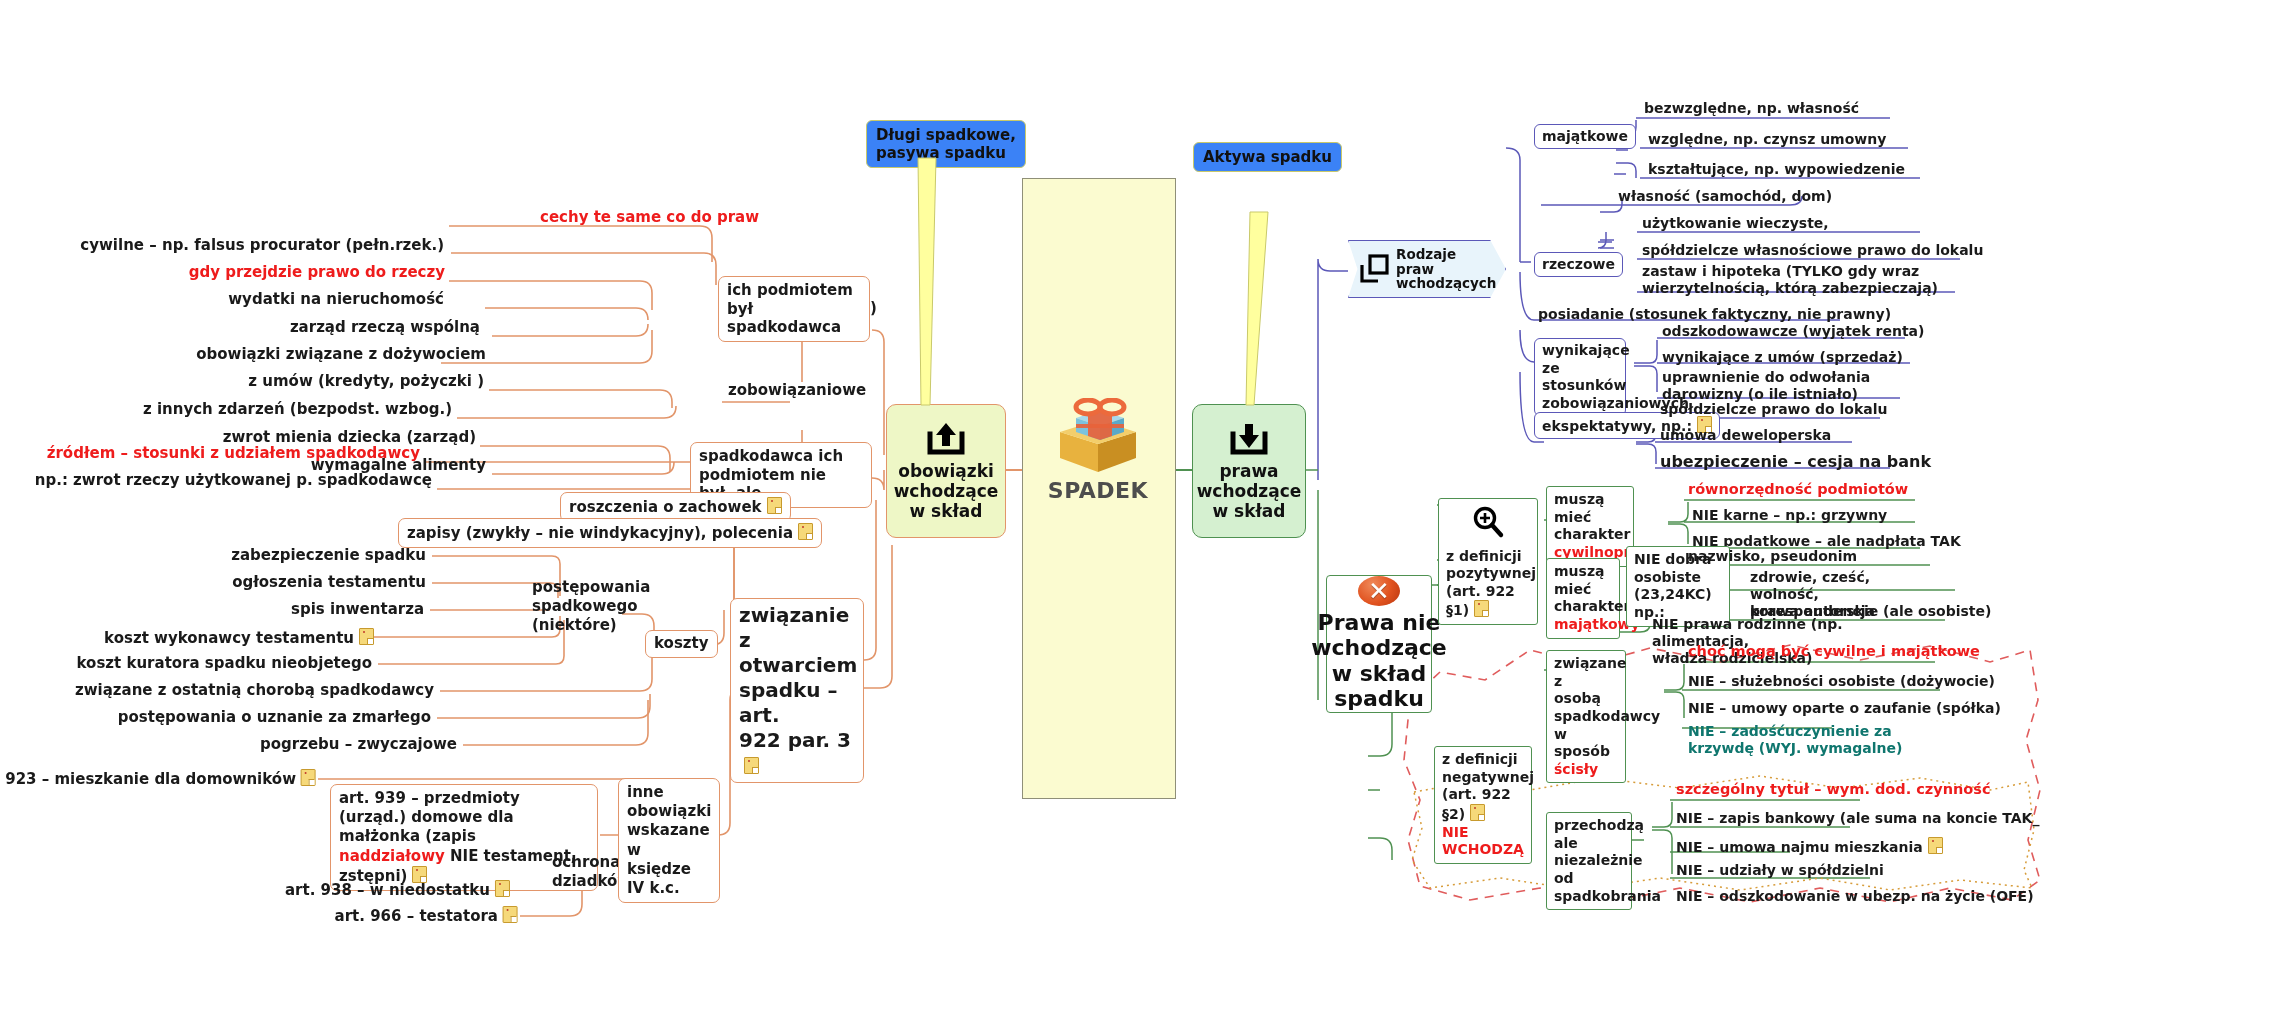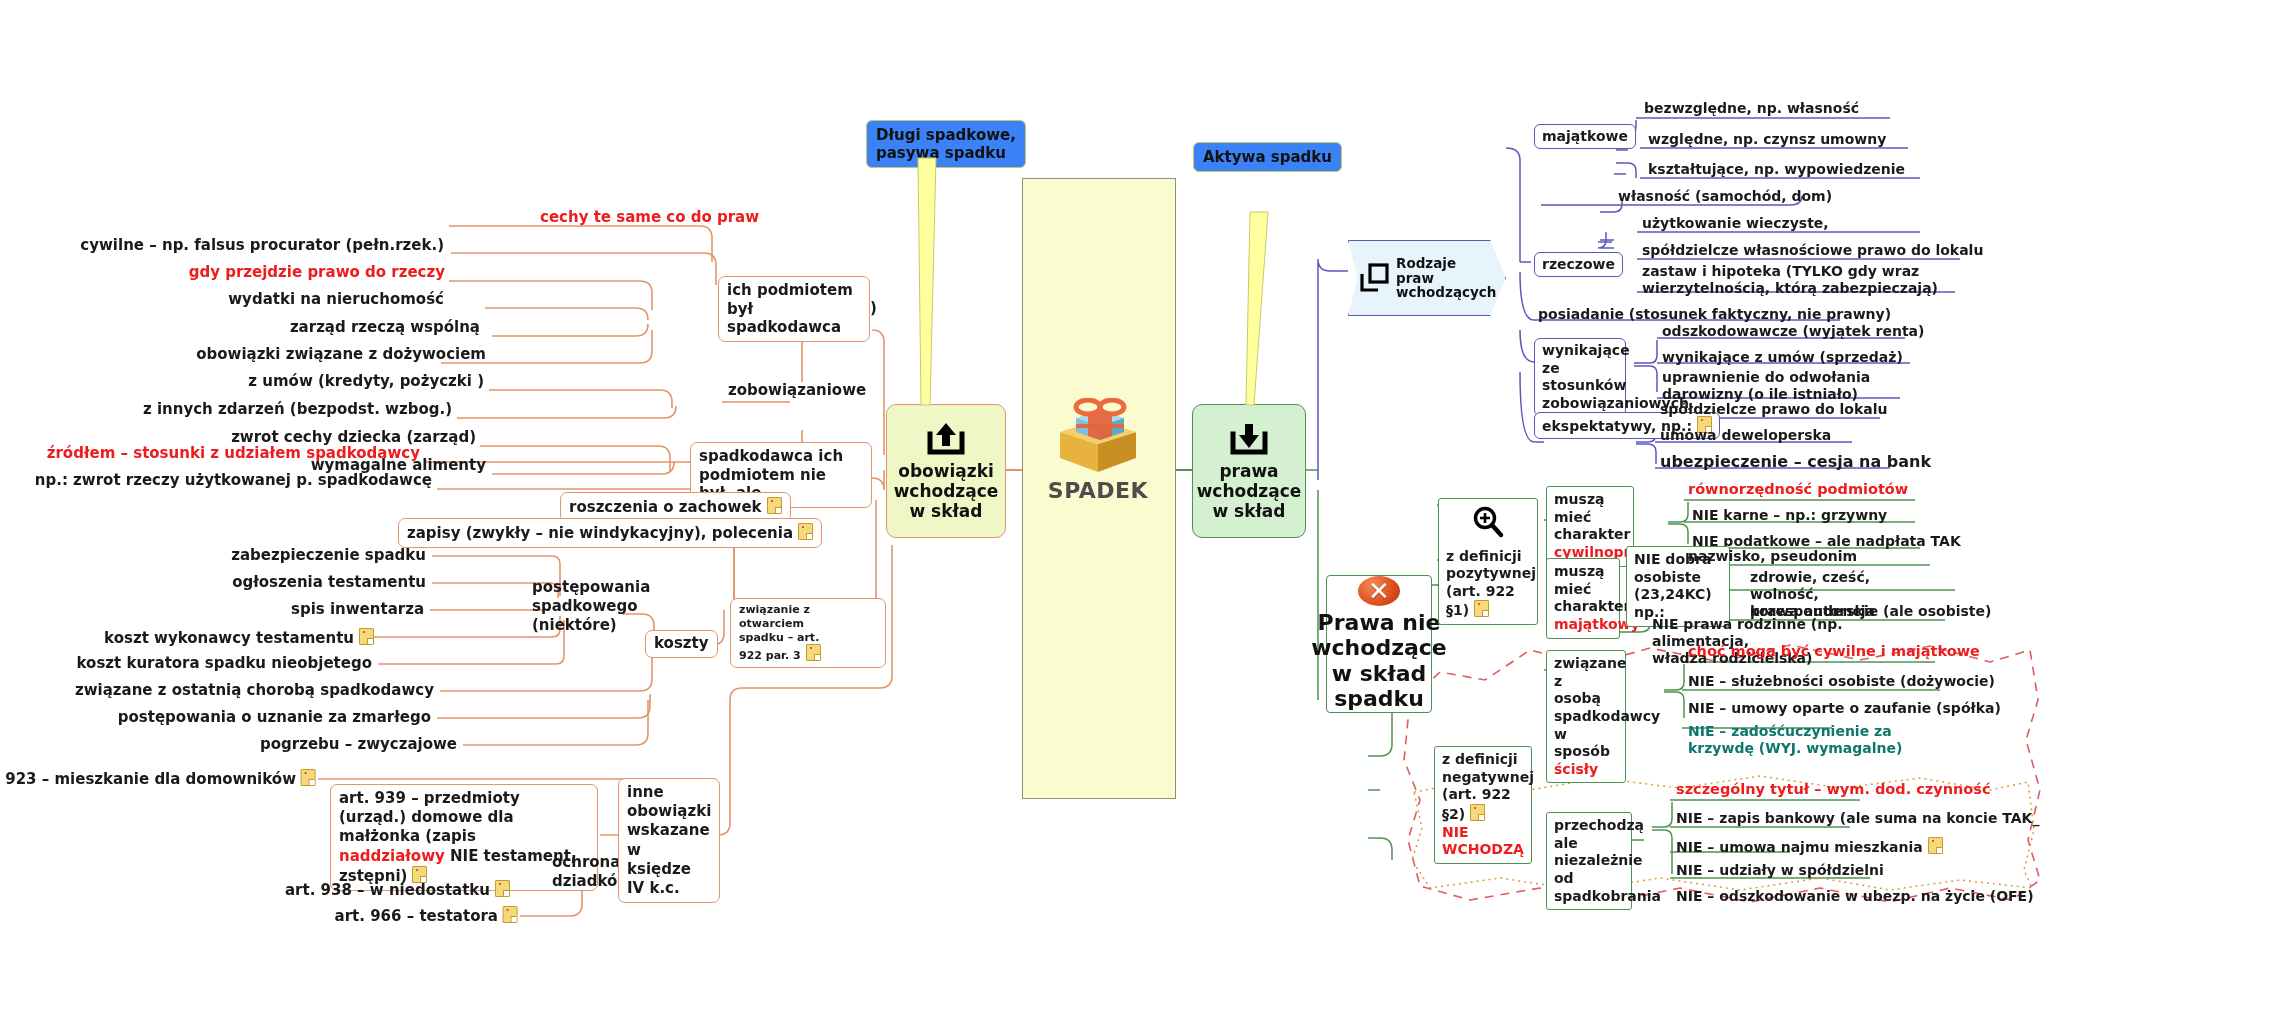--- a/index.html
+++ b/index.html
@@ -44,21 +44,21 @@
   #hub-x{left:1326px;top:575px;width:104px;height:136px;
        background:#fff;border:1.6px solid #4f9151;border-radius:4px;}
   .hub-text{font-size:17px;font-weight:bold;line-height:1.16;color:#111;margin-top:4px;}
   #hub-x .hub-text{font-size:22px;}
 
   
   .balloon{position:absolute;background:#3b82f6;border:1.2px solid #c9c96a;border-radius:6px;
      padding:5px 9px;font-size:15px;font-weight:bold;color:#111;line-height:1.2;}
 
   
-  #hex{position:absolute;left:1348px;top:240px;width:158px;height:76px;
+  #hex{position:absolute;left:1348px;top:240px;width:158px;height:58px;
      background:#e8f4fb;border:1.4px solid #5b58b8;
      clip-path:polygon(0% 0%,90% 0%,100% 50%,90% 100%,0% 100%,6% 50%);
      display:flex;align-items:center;gap:7px;padding-left:10px;box-sizing:border-box;}
   #hex .lbl{font-size:13.5px;font-weight:bold;line-height:1.1;color:#111;}
 
   
   .note{display:inline-block;width:13px;height:15px;vertical-align:-2px;margin-left:5px;
         background:#f6d97a;border:1px solid #c79a2e;position:relative;border-radius:1px;}
   .note:after{content:"";position:absolute;right:0;bottom:0;width:5px;height:5px;
         background:#fff;border-left:1px solid #c79a2e;border-top:1px solid #c79a2e;}
@@ -298,21 +298,21 @@
 
   <div class="n wrap" style="left:728px;top:280px;font-size:15px;line-height:1.25;">
     <span style="white-space:pre-line">prawnorzeczowe
 (obligacja realna)</span>
   </div>
 
   <div class="n leaf" style="left:488px;top:372px;font-size:15px;transform:translateX(-100%);">z umów (kredyty, pożyczki )</div>
   <div class="n leaf" style="left:456px;top:400px;font-size:15px;transform:translateX(-100%);">z innych zdarzeń (bezpodst. wzbog.)</div>
   <div class="n" style="left:728px;top:382px;font-size:15px;">zobowiązaniowe</div>
 
-  <div class="n leaf" style="left:480px;top:428px;font-size:15px;transform:translateX(-100%);">zwrot cechy dziecka (zarząd)</div>
+  <div class="n leaf" style="left:480px;top:428px;font-size:15px;transform:translateX(-100%);">zwrot mienia dziecka (zarząd)</div>
   <div class="n leaf" style="left:490px;top:456px;font-size:15px;transform:translateX(-100%);">wymagalne alimenty</div>
   <div class="n" style="left:718px;top:450px;font-size:15px;">prorodzinne</div>
 
   <div class="n box wrap" style="left:718px;top:276px;width:152px;font-size:15px;line-height:1.24;">
     <span style="white-space:pre-line">ich podmiotem
 był
 spadkodawca</span>
   </div>
 
   <div class="n leaf red" style="left:424px;top:444px;font-size:15px;transform:translateX(-100%);">źródłem – stosunki z udziałem spadkodawcy</div>
@@ -343,21 +343,21 @@
 spadkowego
 (niektóre)</span>
   </div>
 
   <div class="n leaf" style="left:438px;top:681px;font-size:15px;transform:translateX(-100%);">związane z ostatnią chorobą spadkodawcy</div>
   <div class="n leaf" style="left:435px;top:708px;font-size:15px;transform:translateX(-100%);">postępowania o uznanie za zmarłego</div>
   <div class="n leaf" style="left:461px;top:735px;font-size:15px;transform:translateX(-100%);">pogrzebu – zwyczajowe</div>
 
   <div class="n box" style="left:645px;top:630px;font-size:15px;">koszty</div>
 
-  <div class="n box wrap" style="left:730px;top:598px;width:156px;font-size:11px;line-height:1.25;">
+  <div class="n box wrap" style="left:730px;top:598px;width:134px;font-size:20px;line-height:1.25;">
     <span style="white-space:pre-line">związanie z
 otwarciem
 spadku – art.
 922 par. 3</span><span class="note"></span>
   </div>
 
   <div class="n" style="left:316px;top:769px;font-size:15px;transform:translateX(-100%);">
     <span>art. 923 – mieszkanie dla domowników</span><span class="note"></span>
   </div>
 

